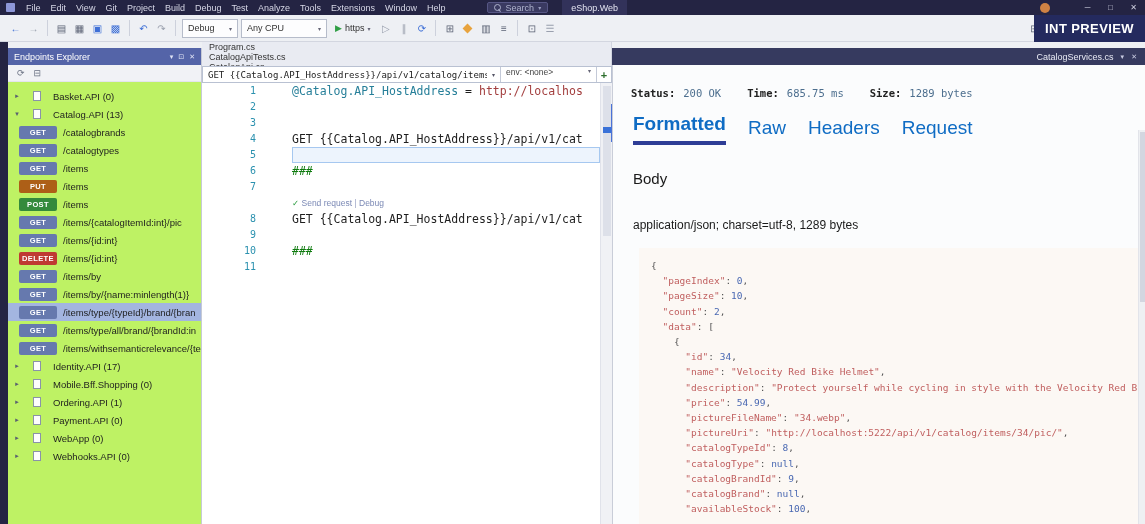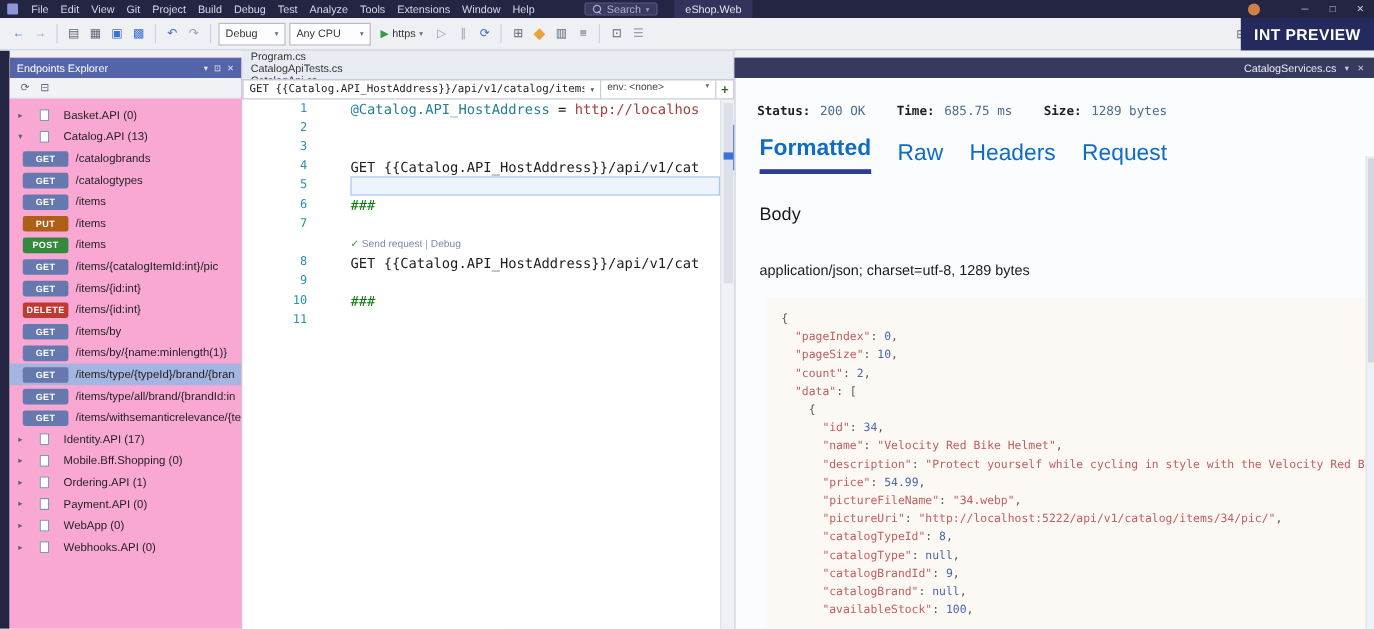--- a/index.html
+++ b/index.html
@@ -22,32 +22,32 @@
   .wbtn{width:23px;height:100%;display:flex;align-items:center;justify-content:center;font-size:8px;color:#cfd0e0;}
 
   
   .toolbar{position:absolute;top:15px;left:0;width:100%;height:27px;background:#eef0f4;border-bottom:1px solid #d3d6e0;display:flex;align-items:center;padding-left:8px;gap:3px;z-index:10;}
   .tbi{min-width:15px;height:17px;display:flex;align-items:center;justify-content:center;font-size:10px;color:#5d6476;}
   .tbi.blue{color:#3e6fd6;} .tbi.dim{color:#9aa0ae;}
   .tsep{width:1px;height:16px;background:#cdd1dc;margin:0 3px;flex:none;}
   .combo{height:19px;background:#fdfdfe;border:1px solid #b6bcca;display:flex;align-items:center;font-size:9px;color:#333;padding:0 5px;gap:4px;flex:none;}
   .combo .cv{flex:1;white-space:nowrap;overflow:hidden;}
   .ca{font-size:6px;color:#667;}
-  .w56{width:56px;} .w86{width:68px;} .w140{width:140px;}
+  .w56{width:56px;} .w86{width:86px;} .w140{width:140px;}
   .run{display:flex;align-items:center;gap:3px;height:19px;padding:0 5px;font-size:9px;color:#333;flex:none;}
   .play{color:#2f9e44;font-size:9px;}
   .diamond{width:7px;height:7px;background:#e8a33d;transform:rotate(45deg);margin:0 4px;}
   .tb-right-icons{position:absolute;right:82px;top:0;height:27px;display:flex;align-items:center;gap:6px;}
   .preview-badge{position:absolute;right:0;top:0;height:27px;background:#242a5e;color:#fff;font-weight:bold;font-size:13px;display:flex;align-items:center;padding:0 11px;letter-spacing:.4px;}
 
   
   .left-strip{position:absolute;top:42px;left:0;width:8px;bottom:0;background:#242443;}
 
   
-  .ep-panel{position:absolute;top:48px;left:8px;width:194px;bottom:0;background:#f9a8d4;border-right:1px solid #c6cad6;display:flex;flex-direction:column;overflow:hidden;}
+  .ep-panel{position:absolute;top:48px;left:8px;width:194px;bottom:0;background:#bef264;border-right:1px solid #c6cad6;display:flex;flex-direction:column;overflow:hidden;}
   .ep-header{height:17px;background:#5464a8;color:#fff;font-size:9px;display:flex;align-items:center;padding:0 6px;gap:5px;flex:none;}
   .ep-title{flex:1;white-space:nowrap;overflow:hidden;}
   .ep-hic{font-size:7px;color:#dfe3f4;}
   .ep-toolbar{height:17px;display:flex;align-items:center;gap:9px;padding:0 9px;background:#f1f2f6;border-bottom:1px solid #e3e5ee;color:#6a7183;font-size:9px;flex:none;}
   .tree{flex:1;overflow:hidden;padding-top:5px;}
   .tree-group{height:18px;display:flex;align-items:center;padding-left:5px;gap:12px;font-size:9.5px;}
   .chev{width:8px;font-size:7px;color:#596070;text-align:center;flex:none;}
   .doc-ic{width:8px;height:10px;border:1px solid #8a93a8;background:#fdfdfe;flex:none;}
   .gl{white-space:nowrap;overflow:hidden;}
   .tree-ep{height:18px;display:flex;align-items:center;padding-left:11px;gap:6px;font-size:9.5px;}

